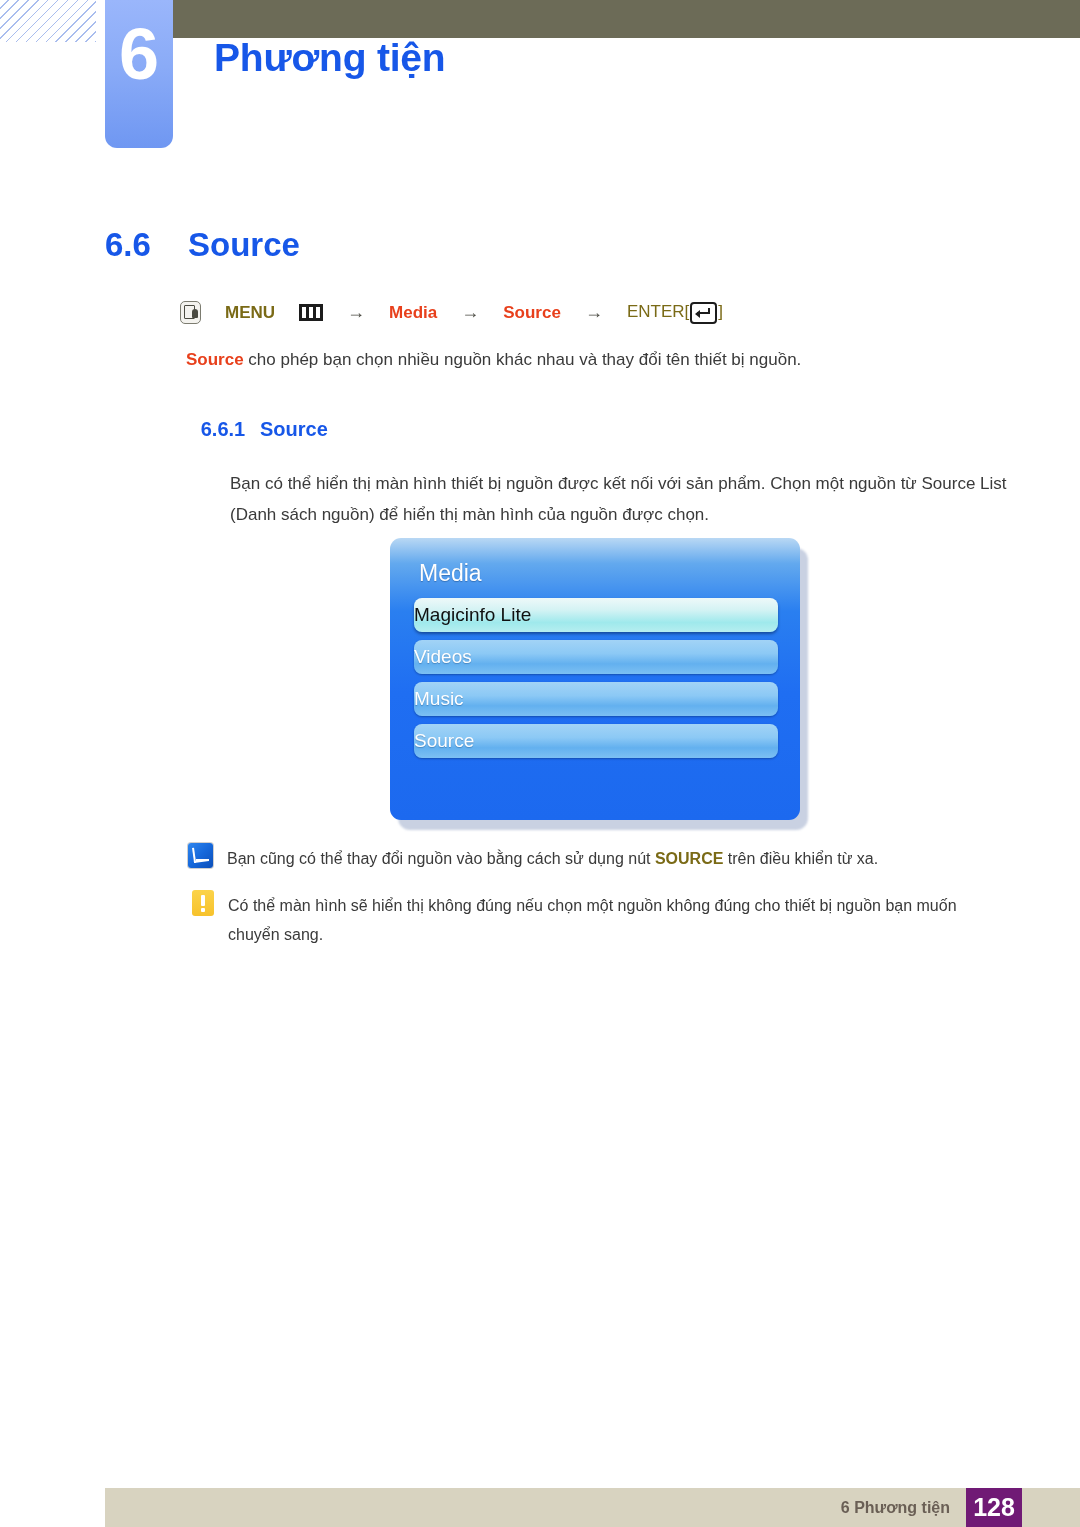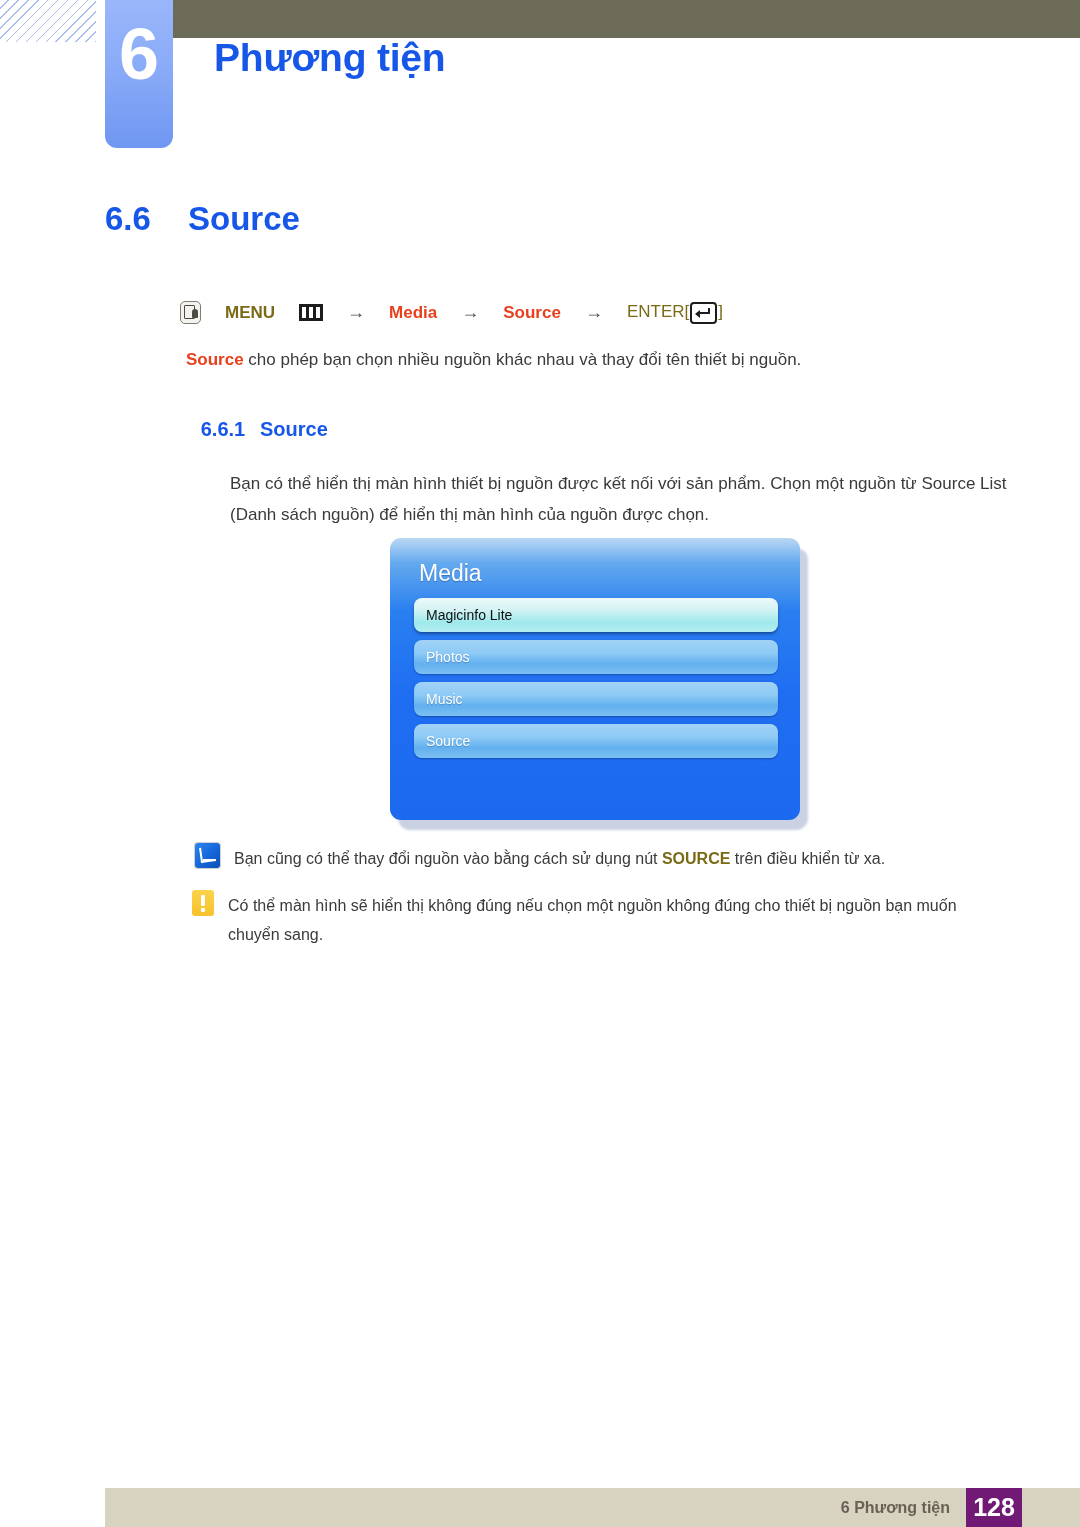--- a/index.html
+++ b/index.html
@@ -60,21 +60,21 @@
     font-size: 39px;
     font-weight: bold;
     color: #1757e8;
     letter-spacing: -0.2px;
   }
 
   
   .h1-section {
     position: absolute;
     left: 105px;
-    top: 200px;
+    top: 226px;
     font-size: 33px;
     font-weight: bold;
     color: #1757e8;
     white-space: nowrap;
   }
   .h1-section .num { display: inline-block; width: 83px; }
 
   .h2-section {
     position: absolute;
     left: 186px;
@@ -239,43 +239,42 @@
     margin: 6px 0 11px 5px;
     font-weight: normal;
     text-shadow: 0 1px 1px rgba(0,40,90,0.35);
   }
   .osd-item {
     height: 34px;
     margin-bottom: 8px;
     border-radius: 8px;
     display: flex;
     align-items: center;
-    padding-left: 12px;
     box-sizing: border-box;
-    font-size: 14px;
+    font-size: 19px;
     color: #ffffff;
     background: linear-gradient(180deg, #a2d3f6 0%, #8cc9f5 40%, #63b0ef 70%, #7cc0f3 100%);
     box-shadow: 0 1px 2px rgba(0,30,80,0.40);
     text-shadow: 0 1px 1px rgba(0,40,90,0.30);
   }
   .osd-item.selected {
     background: linear-gradient(180deg, #eef9f9 0%, #d4f3f4 35%, #9fe9ec 72%, #b6eef0 100%);
     color: #101010;
     text-shadow: none;
     box-shadow: 0 2px 3px rgba(0,20,60,0.45);
   }
 
   
   .note {
     position: absolute;
     display: flex;
     align-items: flex-start;
     gap: 14px;
   }
-  .note-1 { left: 195px; top: 843px; width: 800px; }
+  .note-1 { left: 188px; top: 843px; width: 800px; }
   .note-2 { left: 192px; top: 890px; width: 800px; }
 
   .note-text {
     font-size: 16px;
     line-height: 29px;
     color: #3a3a3a;
     padding-top: 1px;
   }
   .note-text .strong-olive { color: #7a6a16; font-weight: bold; }
 
@@ -403,21 +402,21 @@
 
 <div class="para">Bạn có thể hiển thị màn hình thiết bị nguồn được kết nối với sản phẩm. Chọn một nguồn từ Source List (Danh sách nguồn) để hiển thị màn hình của nguồn được chọn.</div>
 
 <div class="osd-shadow"></div>
 <div class="osd">
   <div class="osd-title">Media</div>
   <div class="osd-item selected">
     <span>Magicinfo Lite</span>
   </div>
   <div class="osd-item">
-    <span>Photos</span>
+    <span>Videos</span>
   </div>
   <div class="osd-item">
     <span>Music</span>
   </div>
   <div class="osd-item">
     <span>Source</span>
   </div>
 </div>
 
 <div class="note note-1">

